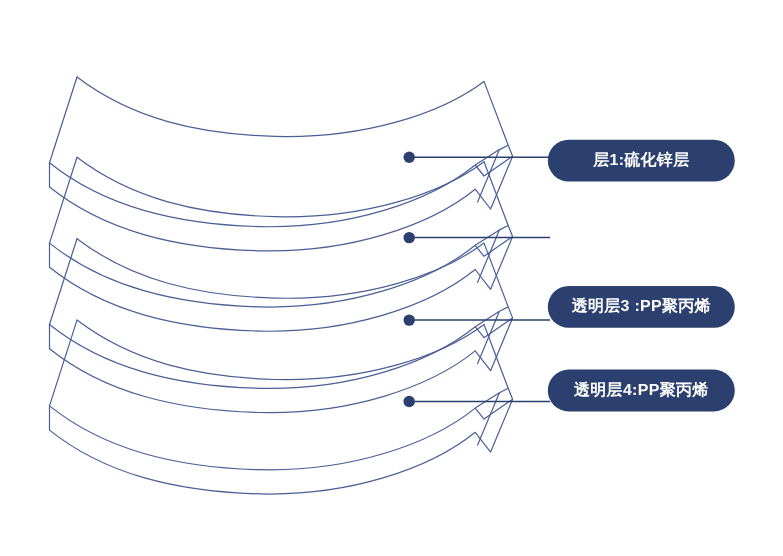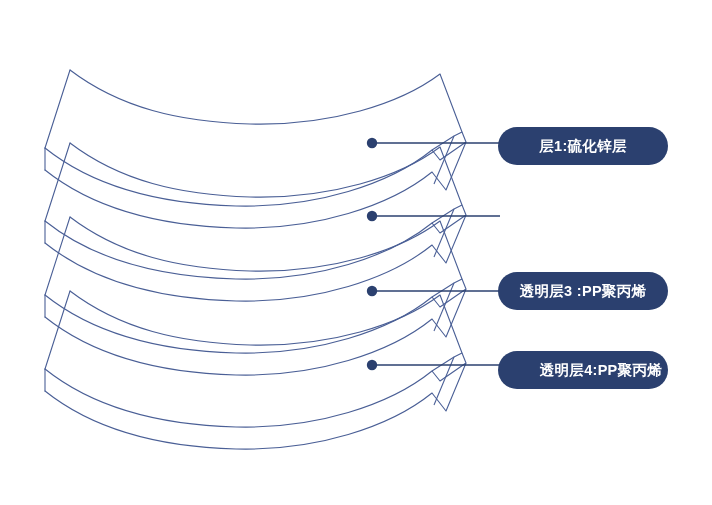--- a/index.html
+++ b/index.html
@@ -111,21 +111,21 @@
       <line x1="372" y1="365" x2="500" y2="365" stroke="#2b406f" stroke-width="1.4"></line>
       <circle cx="372" cy="365" r="5.2" fill="#2b406f"></circle>
     </g>
   </svg>
 
   <div class="badge" style="left:498px; top:127px;">
     <span class="badge-label">层1:硫化锌层</span>
   </div>
 
 
-  <div class="badge" style="left:498px; top:272px;">
+  <div class="badge" style="left:498px; top:260px;">
     <span class="badge-label">透明层3 :PP聚丙烯</span>
   </div>
 
-  <div class="badge" style="left:498px; top:351px;justify-content:flex-end;">
+  <div class="badge" style="left:498px; top:336px;">
     <span class="badge-label">透明层4:PP聚丙烯</span>
   </div>
 
 </div>
 
 </body></html>

